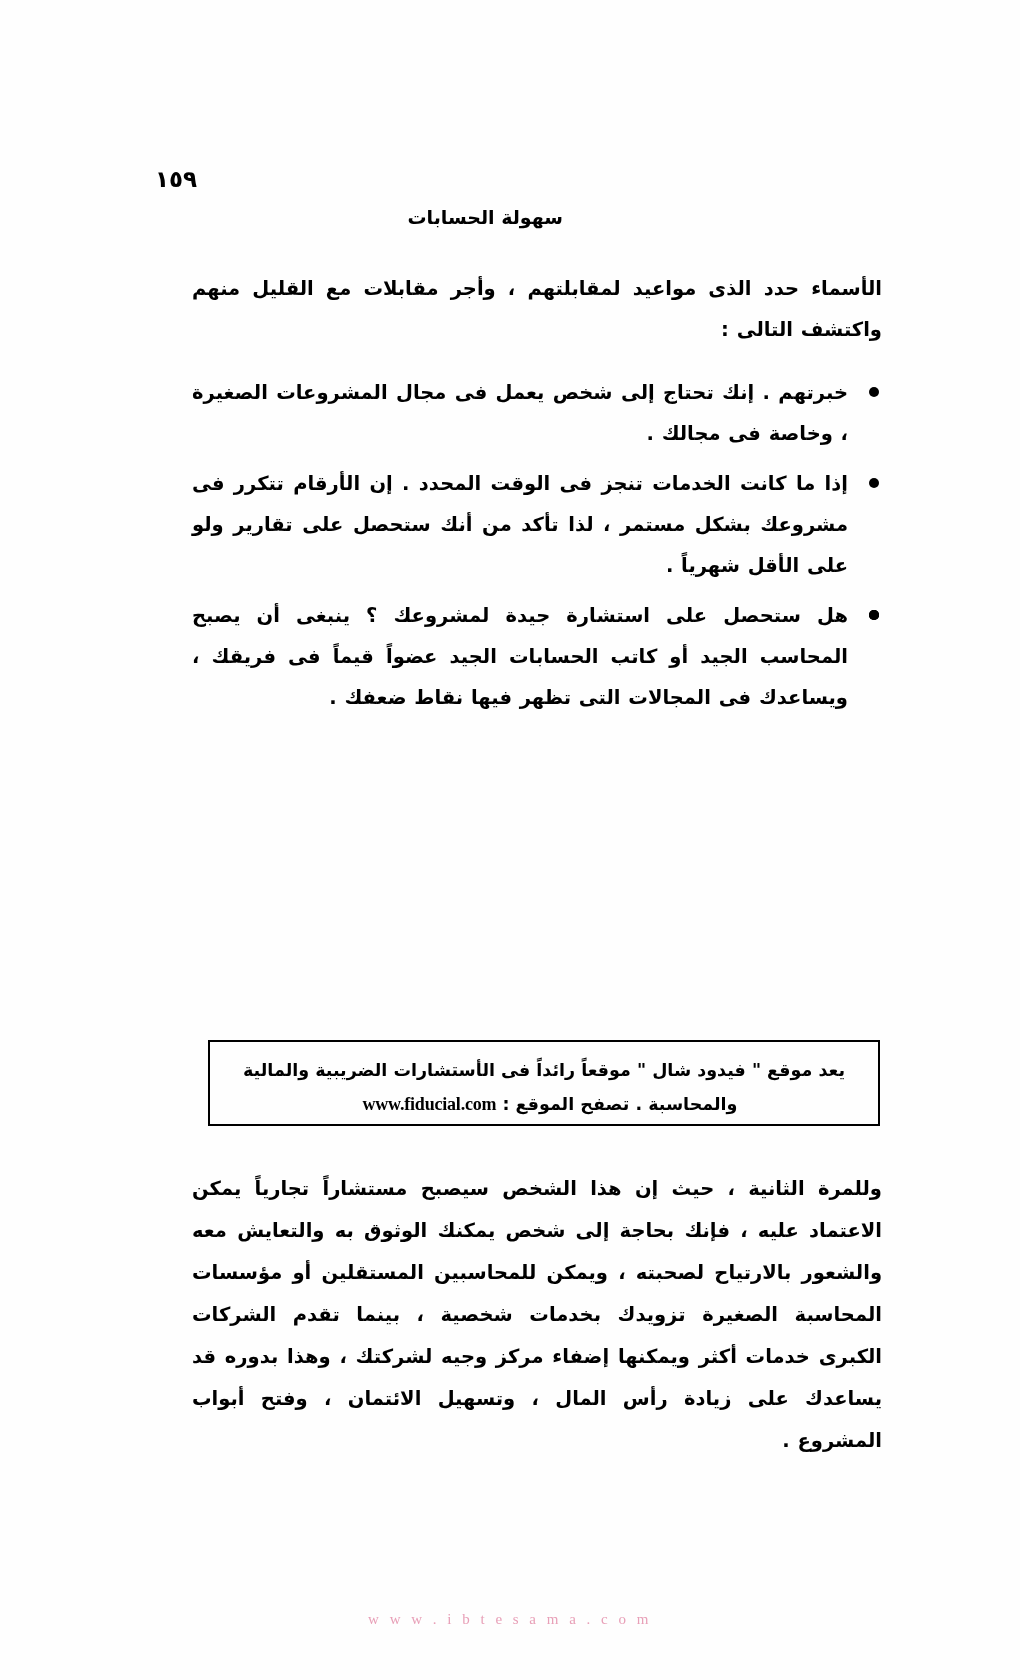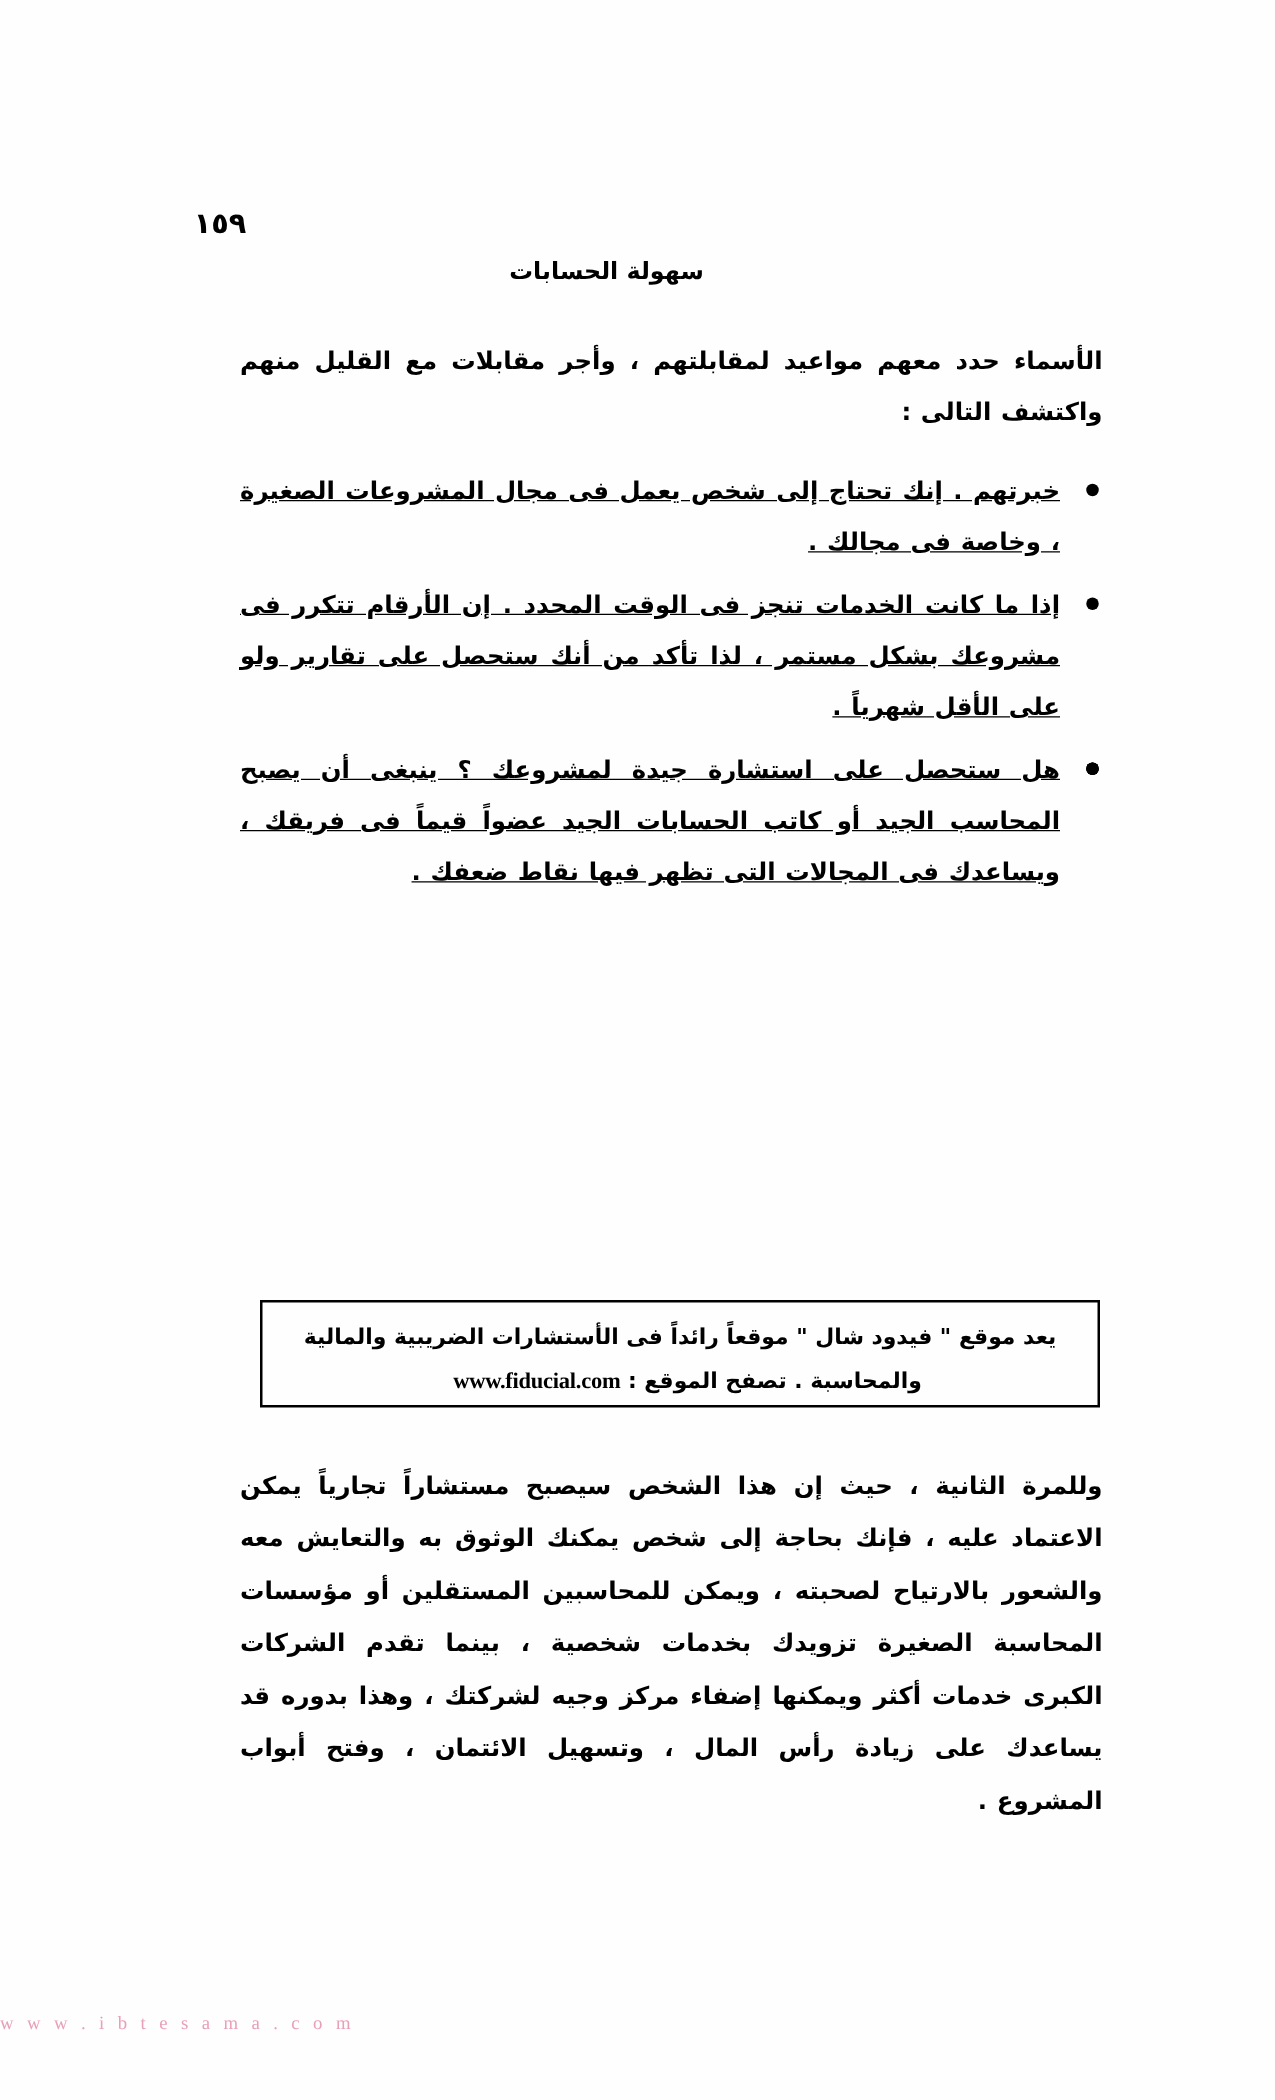--- a/index.html
+++ b/index.html
@@ -73,21 +73,20 @@
   
   .bullets {
     position: absolute;
     top: 372px;
     right: 138px;
     width: 690px;
     direction: rtl;
     list-style: none;
     margin: 0;
     padding: 0;
-    text-decoration: underline;
   }
   .bullet {
     position: relative;
     padding-right: 34px;
     margin-bottom: 9px;
     font-size: 19.5px;
     font-weight: bold;
     line-height: 41px;
     letter-spacing: -0.3px;
     text-align: justify;
@@ -143,39 +142,40 @@
     width: 690px;
     line-height: 42px;
   }
 
   
   .watermark {
     position: absolute;
     bottom: 52px;
     left: 0;
     width: 100%;
+    text-align: center;
     direction: ltr;
     font-family: "Liberation Serif", serif;
     font-size: 15px;
     letter-spacing: 3.5px;
     color: #e8a0b8;
     font-weight: normal;
   }
 </style>
 </head>
 <body>
 
 <div class="page">
 
   <div class="running-head">
     <span class="rh-title">سهولة الحسابات</span>
     <span class="rh-pageno">١٥٩</span>
   </div>
 
-  <p class="textblock intro">الأسماء حدد معهم مواعيد لمقابلتهم ، وأجر مقابلات مع القليل منهم واكتشف التالى :</p>
+  <p class="textblock intro">الأسماء حدد الذى مواعيد لمقابلتهم ، وأجر مقابلات مع القليل منهم واكتشف التالى :</p>
 
   <ul class="bullets">
     <li class="bullet">
       <span class="dot"></span>
       <span>خبرتهم . إنك تحتاج إلى شخص يعمل فى مجال المشروعات الصغيرة ، وخاصة فى مجالك .</span>
     </li>
     <li class="bullet">
       <span class="dot"></span>
       <span>إذا ما كانت الخدمات تنجز فى الوقت المحدد . إن الأرقام تتكرر فى مشروعك بشكل مستمر ، لذا تأكد من أنك ستحصل على تقارير ولو على الأقل شهرياً .</span>
     </li>

